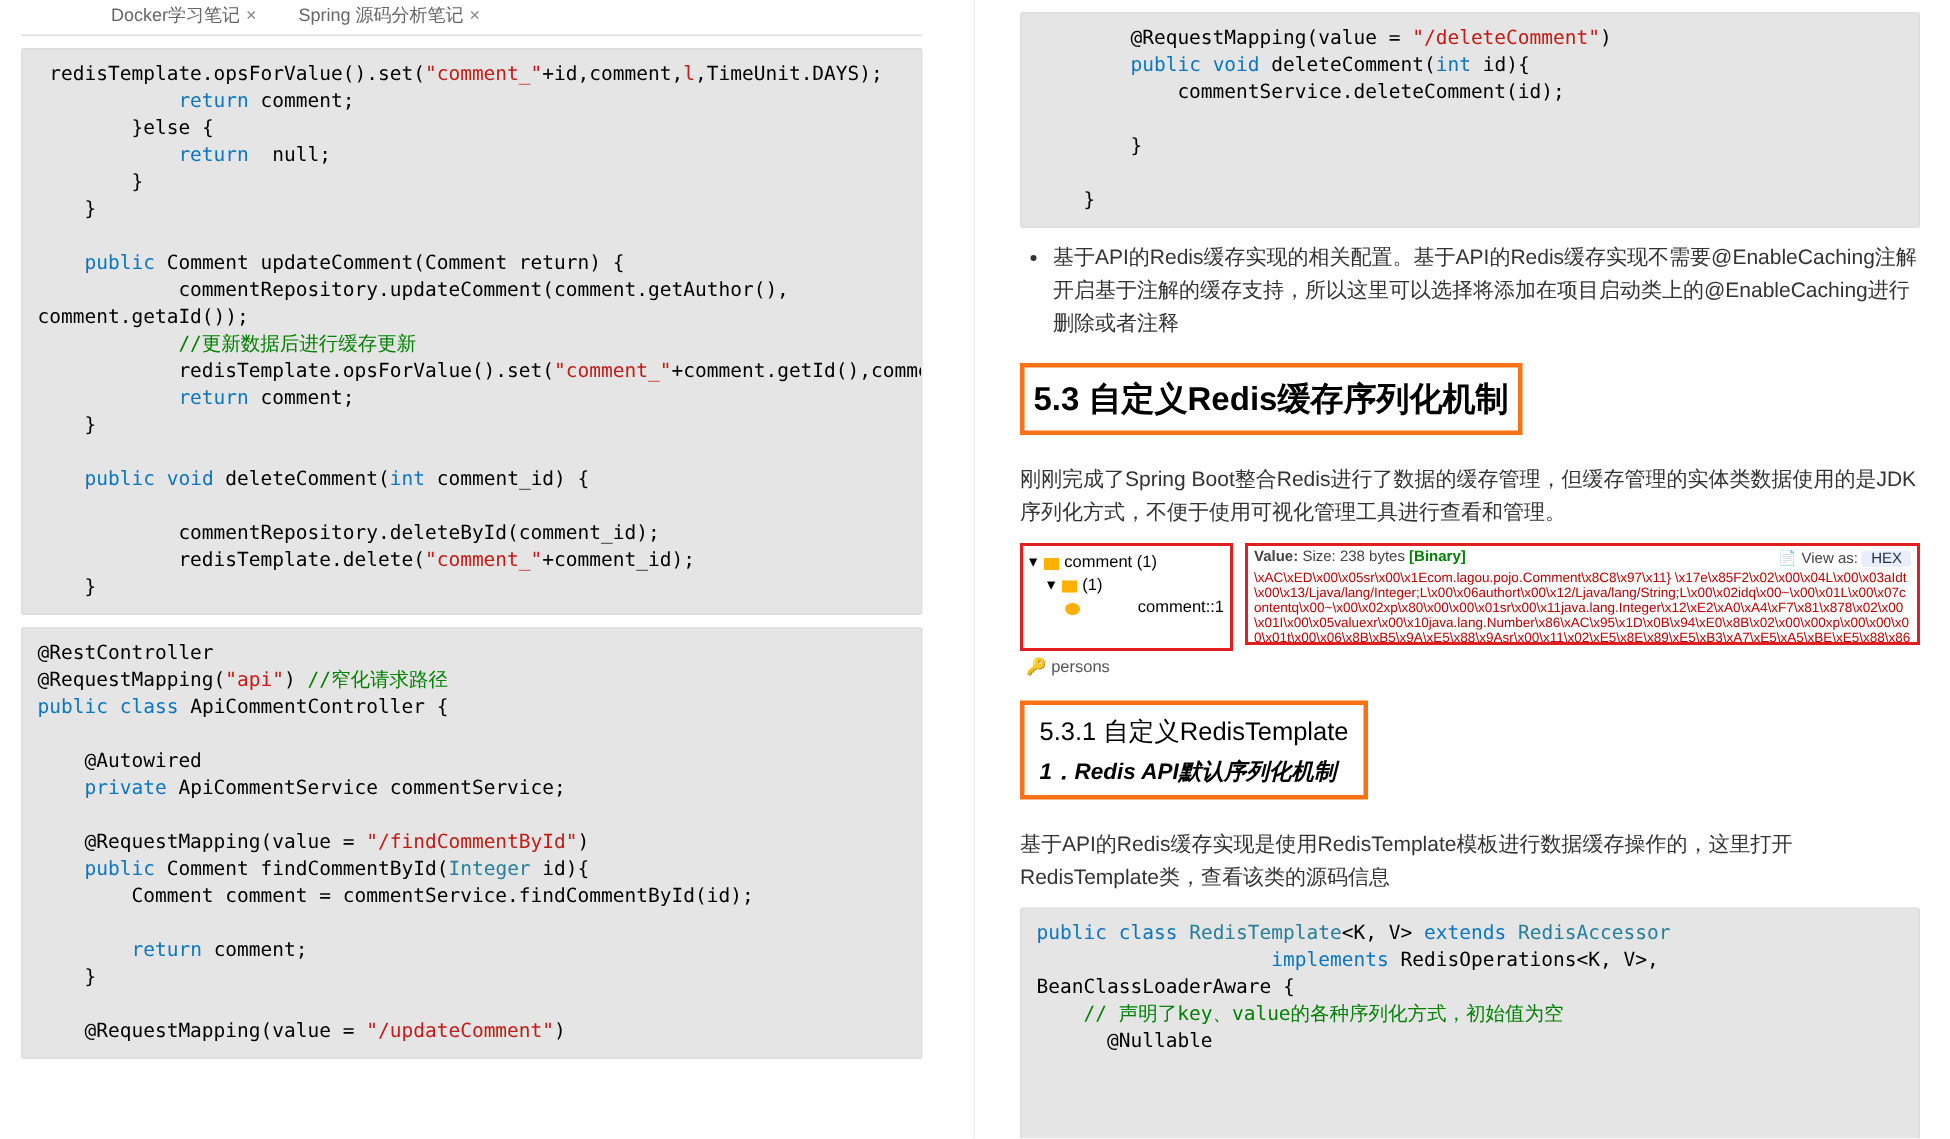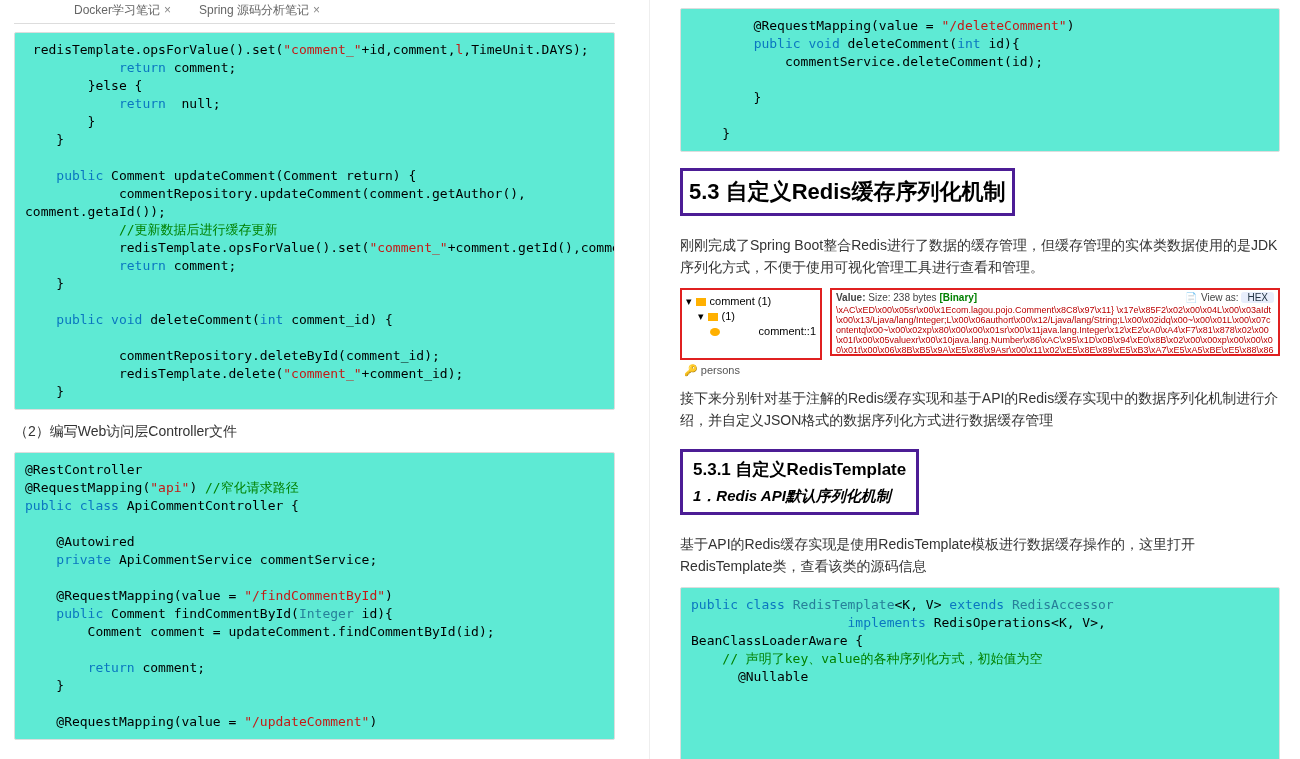--- a/index.html
+++ b/index.html
@@ -29,21 +29,21 @@
   pre.codeblock {
     font-family: Consolas, Menlo, monospace;
     font-size: 13px;
     line-height: 18px;
     border: 1px solid #ddd;
     border-radius: 2px;
     padding: 8px 10px;
     margin: 8px 0;
     white-space: pre;
     overflow: hidden;
-    background: #5eead4;
+    background: #e5e5e5;
   }
   .kw { color: #0a76c0; }      
   .str { color: #c41a16; }      
   .num { color: #c41a16; }      
   .cm { color: #008000; }       
   .typ { color: #267f99; }
   p.body {
     font-size: 14px;
     line-height: 22px;
     margin: 10px 0;
@@ -51,31 +51,31 @@
   }
   ul { margin: 8px 0 8px 22px; padding: 0; }
   li { font-size: 14px; line-height: 22px; color: #333; }
   h2 {
     font-size: 22px;
     font-weight: 700;
     margin: 18px 0 8px 0;
   }
   h3 {
     font-size: 17px;
-    font-weight: 700;
+    font-weight: 400;
     margin: 14px 0 6px 0;
   }
   h4 {
     font-size: 15px;
     font-weight: 700;
     margin: 10px 0 6px 0;
     font-style: italic;
   }
   .redbox {
-    border: 3px solid #4c1d95;
+    border: 3px solid #f97316;
     padding: 2px 4px;
     display: inline-block;
     margin: 8px 0;
   }
   .top-tabs {
     display: flex;
     gap: 28px;
     border-bottom: 1px solid #ddd;
     padding: 2px 0 4px 60px;
     font-size: 12px;
@@ -155,49 +155,51 @@
 <span>            redisTemplate.opsForValue().set(</span><span class="str">"comment_"</span><span>+comment.getId(),comment);</span>
             <span class="kw">return</span><span> comment;</span>
     }
 
     <span class="kw">public</span> <span class="kw">void</span><span> deleteComment(</span><span class="kw">int</span><span> comment_id) {</span>
 
 <span>            commentRepository.deleteById(comment_id);</span>
 <span>            redisTemplate.delete(</span><span class="str">"comment_"</span><span>+comment_id);</span>
     }</pre>
 
-  <p class="body">（2）编写Web访问层Controller文件</p>
 
   <pre class="codeblock"><span>@RestController</span>
 <span>@RequestMapping(</span><span class="str">"api"</span><span>) </span><span class="cm">//窄化请求路径</span>
 <span class="kw">public</span> <span class="kw">class</span><span> ApiCommentController {</span>
 
 <span>    @Autowired</span>
     <span class="kw">private</span><span> ApiCommentService commentService;</span>
 
 <span>    @RequestMapping(value = </span><span class="str">"/findCommentById"</span><span>)</span>
     <span class="kw">public</span><span> Comment findCommentById(</span><span class="typ">Integer</span><span> id){</span>
-<span>        Comment comment = updateComment.findCommentById(id);</span>
+<span>        Comment comment = commentService.findCommentById(id);</span>
 <span></span>
         <span class="kw">return</span><span> comment;</span>
     }
 
 <span>    @RequestMapping(value = </span><span class="str">"/updateComment"</span><span>)</span></pre>
 </div>
 
 <div class="col right">
 
   <pre class="codeblock"><span>        @RequestMapping(value = </span><span class="str">"/deleteComment"</span><span>)</span>
         <span class="kw">public</span> <span class="kw">void</span><span> deleteComment(</span><span class="kw">int</span><span> id){</span>
 <span>            commentService.deleteComment(id);</span>
 
         }
 
     }</pre>
 
+  <ul>
+    <li>基于API的Redis缓存实现的相关配置。基于API的Redis缓存实现不需要@EnableCaching注解开启基于注解的缓存支持，所以这里可以选择将添加在项目启动类上的@EnableCaching进行删除或者注释</li>
+  </ul>
 
   <div class="redbox">
     <h2 style="margin:4px 2px;">5.3 自定义Redis缓存序列化机制</h2>
   </div>
 
   <p class="body">刚刚完成了Spring Boot整合Redis进行了数据的缓存管理，但缓存管理的实体类数据使用的是JDK序列化方式，不便于使用可视化管理工具进行查看和管理。</p>
 
   
   <div class="redis-shot">
     <div>
@@ -221,21 +223,20 @@
     </div>
     <div class="value-box">
       <div class="value-head">
         <span><b>Value:</b> <span>Size: 238 bytes</span> <span class="bin-tag">[Binary]</span></span>
         <span>📄 <span>View as:</span> <span class="hex-pill">HEX</span></span>
       </div>
       <div>\xAC\xED\x00\x05sr\x00\x1Ecom.lagou.pojo.Comment\x8C8\x97\x11} \x17e\x85F2\x02\x00\x04L\x00\x03aIdt\x00\x13/Ljava/lang/Integer;L\x00\x06authort\x00\x12/Ljava/lang/String;L\x00\x02idq\x00~\x00\x01L\x00\x07contentq\x00~\x00\x02xp\x80\x00\x00\x01sr\x00\x11java.lang.Integer\x12\xE2\xA0\xA4\xF7\x81\x878\x02\x00\x01I\x00\x05valuexr\x00\x10java.lang.Number\x86\xAC\x95\x1D\x0B\x94\xE0\x8B\x02\x00\x00xp\x00\x00\x00\x01t\x00\x06\x8B\xB5\x9A\xE5\x88\x9Asr\x00\x11\x02\xE5\x8E\x89\xE5\xB3\xA7\xE5\xA5\xBE\xE5\x88\x86\xE8\xBF\x99\xE4\xB8\x80\xE5\xAA\x92\xE4\xBD\x9C</div>
     </div>
   </div>
 
-  <p class="body">接下来分别针对基于注解的Redis缓存实现和基于API的Redis缓存实现中的数据序列化机制进行介绍，并自定义JSON格式的数据序列化方式进行数据缓存管理</p>
 
   <div class="redbox" style="padding:4px 10px;">
     <h3 style="margin:2px 0;">5.3.1 自定义RedisTemplate</h3>
     <h4 style="margin:6px 0 2px 0;">1．Redis API默认序列化机制</h4>
   </div>
 
   <p class="body">基于API的Redis缓存实现是使用RedisTemplate模板进行数据缓存操作的，这里打开RedisTemplate类，查看该类的源码信息</p>
 
   <pre class="codeblock"><span class="kw">public</span> <span class="kw">class</span> <span class="typ">RedisTemplate</span><span>&lt;K, V&gt;</span> <span class="kw">extends</span> <span class="typ">RedisAccessor</span>
                     <span class="kw">implements</span><span> RedisOperations&lt;K, V&gt;,</span>

